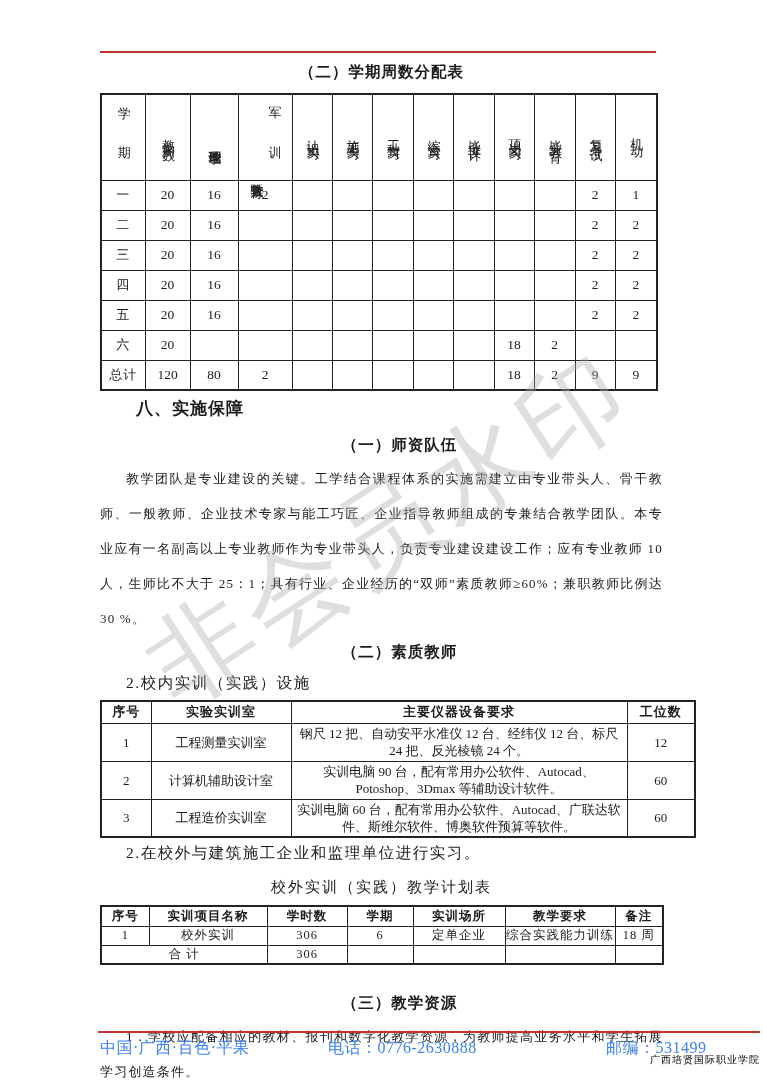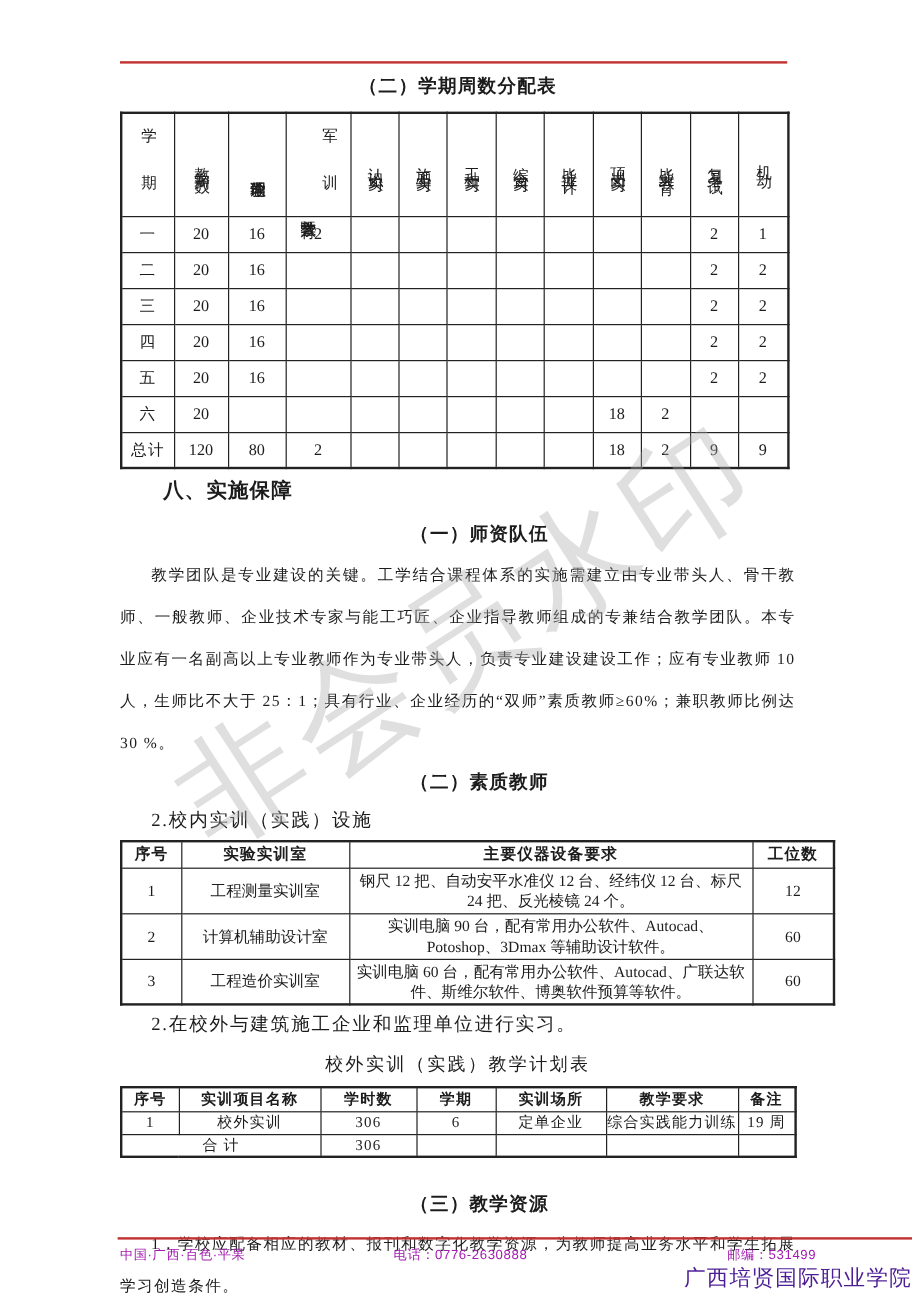--- a/index.html
+++ b/index.html
@@ -65,31 +65,31 @@
     position:absolute; left:80px; top:460px; width:620px; text-align:center;
     transform:rotate(-33deg); transform-origin:center;
     font-family:"Liberation Sans","DejaVu Sans",sans-serif;
     font-size:104px; letter-spacing:6px; color:rgba(170,170,170,0.38);
     pointer-events:none; white-space:nowrap; z-index:5;
   }
 
   
   .footer-rule { position:absolute; left:98px; top:1031px; width:662px; height:2px; background:#c23230; }
   .footer-text {
-    position:absolute; top:1038px; color:#a21caf;
-    font-family:Liberation Sans, sans-serif;
-    font-size:11px; letter-spacing:0.5px;
+    position:absolute; top:1038px; color:#3b82f6;
+    font-family:Liberation Serif, serif;
+    font-size:16px; letter-spacing:0.5px;
   }
   .f-address { left:100px; }
   .f-phone   { left:328px; }
   .f-zip     { left:606px; }
   .f-school  {
-    position:absolute; top:1053px; right:3px; color:#4c1d95;
-    font-family:"Liberation Sans","DejaVu Sans",sans-serif;
-    font-size:18px; letter-spacing:1px;
+    position:absolute; top:1053px; right:3px; color:#000000;
+    font-family:"Liberation Sans","DejaVu Sans",sans-serif;
+    font-size:10px; letter-spacing:1px;
   }
 </style>
 </head>
 <body>
 
 <div class="page">
 
   <div class="top-rule"></div>
 
   <div class="content">
@@ -302,21 +302,21 @@
         <th>教学要求</th>
         <th>备注</th>
       </tr>
       <tr>
         <td>1</td>
         <td>校外实训</td>
         <td>306</td>
         <td>6</td>
         <td>定单企业</td>
         <td>综合实践能力训练</td>
-        <td>19 周</td>
+        <td>18 周</td>
       </tr>
       <tr>
         <td colspan="2">合  计</td>
         <td>306</td>
         <td></td>
         <td></td>
         <td></td>
         <td></td>
       </tr>
     </tbody>

